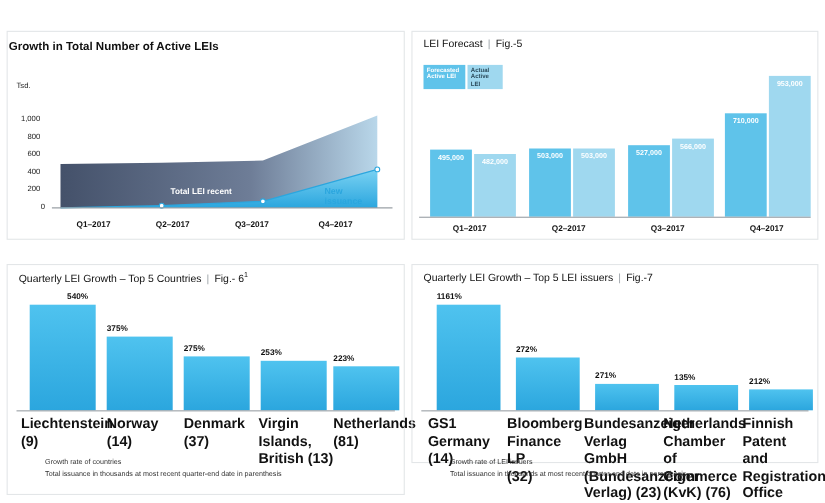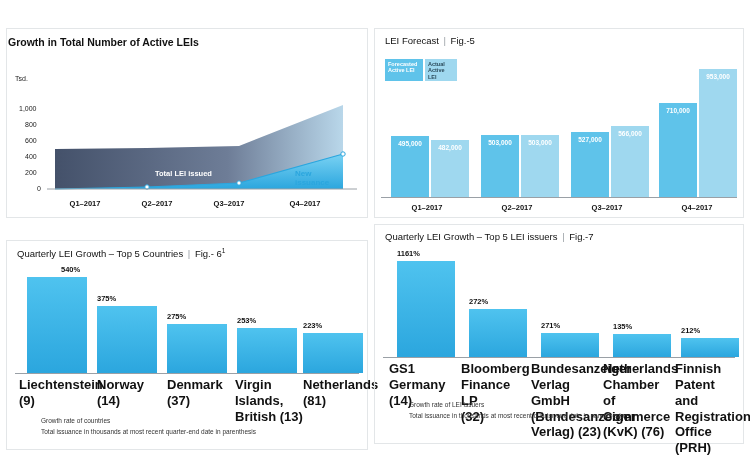--- a/index.html
+++ b/index.html
@@ -43,21 +43,21 @@
   #fig5{left:374px;top:28px;width:370px;height:190px;border:1px solid #e3e6e8;padding:6px 8px;}
   .bar{position:absolute;bottom:0;}
   .barval{
     position:absolute;font-size:6.5px;font-weight:bold;color:#ffffff;
     width:100%;text-align:center;
   }
   .legend-box{position:absolute;font-size:5.5px;line-height:1.15;color:#fff;font-weight:bold;padding:2px 3px;box-sizing:border-box;}
 
   
   #fig6{left:6px;top:240px;width:362px;height:210px;border:1px solid #e3e6e8;padding:6px 8px;}
-  #fig7{left:374px;top:224px;width:370px;height:220px;border:1px solid #e3e6e8;padding:6px 8px;}
+  #fig7{left:374px;top:240px;width:370px;height:181px;border:1px solid #e3e6e8;padding:6px 8px;}
   .vbar{position:absolute;bottom:0;background:linear-gradient(180deg,#4fc3ef 0%,#2ba6de 100%);}
   .vlabel{position:absolute;font-size:7.5px;font-weight:bold;color:#111;text-align:left;}
   .vcat{position:absolute;font-size:13px;font-weight:bold;color:#111;line-height:1.22;}
   .footnote{position:absolute;font-size:6.5px;color:#333;line-height:1.35;}
 </style>
 </head>
 <body>
 
 <div class="page">
 
@@ -90,21 +90,21 @@
       <polygon points="8,48 100,47 192,45 296,4 296,88 8,88" fill="url(#g4area)"></polygon>
 
       <polygon points="8,88 100,86 192,82 296,53 296,88" fill="url(#g4blue)"></polygon>
       <polyline points="8,88 100,86 192,82 296,53" fill="none" stroke="#2ba6de" stroke-width="1.2"></polyline>
       <circle cx="100" cy="86" r="2.2" fill="#ffffff" stroke="#2ba6de" stroke-width="1"></circle>
       <circle cx="192" cy="82" r="2.2" fill="#ffffff" stroke="#2ba6de" stroke-width="1"></circle>
       <circle cx="296" cy="53" r="2.2" fill="#ffffff" stroke="#2ba6de" stroke-width="1"></circle>
       <line x1="0" y1="88" x2="310" y2="88" stroke="#9aa0a6" stroke-width="1"></line>
     </svg>
 
-    <div class="area-label" style="left:148px;top:140px;">Total LEI issued</div>
+    <div class="area-label" style="left:148px;top:140px;">Total LEI recent</div>
     <div class="new-iss-label" style="left:288px;top:140px;">
       <span>New</span><br>
       <span>issuance</span>
     </div>
 
     <div class="cat" style="left:42px;top:170px;width:72px;">Q1–2017</div>
     <div class="cat" style="left:114px;top:170px;width:72px;">Q2–2017</div>
     <div class="cat" style="left:186px;top:170px;width:72px;">Q3–2017</div>
     <div class="cat" style="left:262px;top:170px;width:72px;">Q4–2017</div>
   </div>

